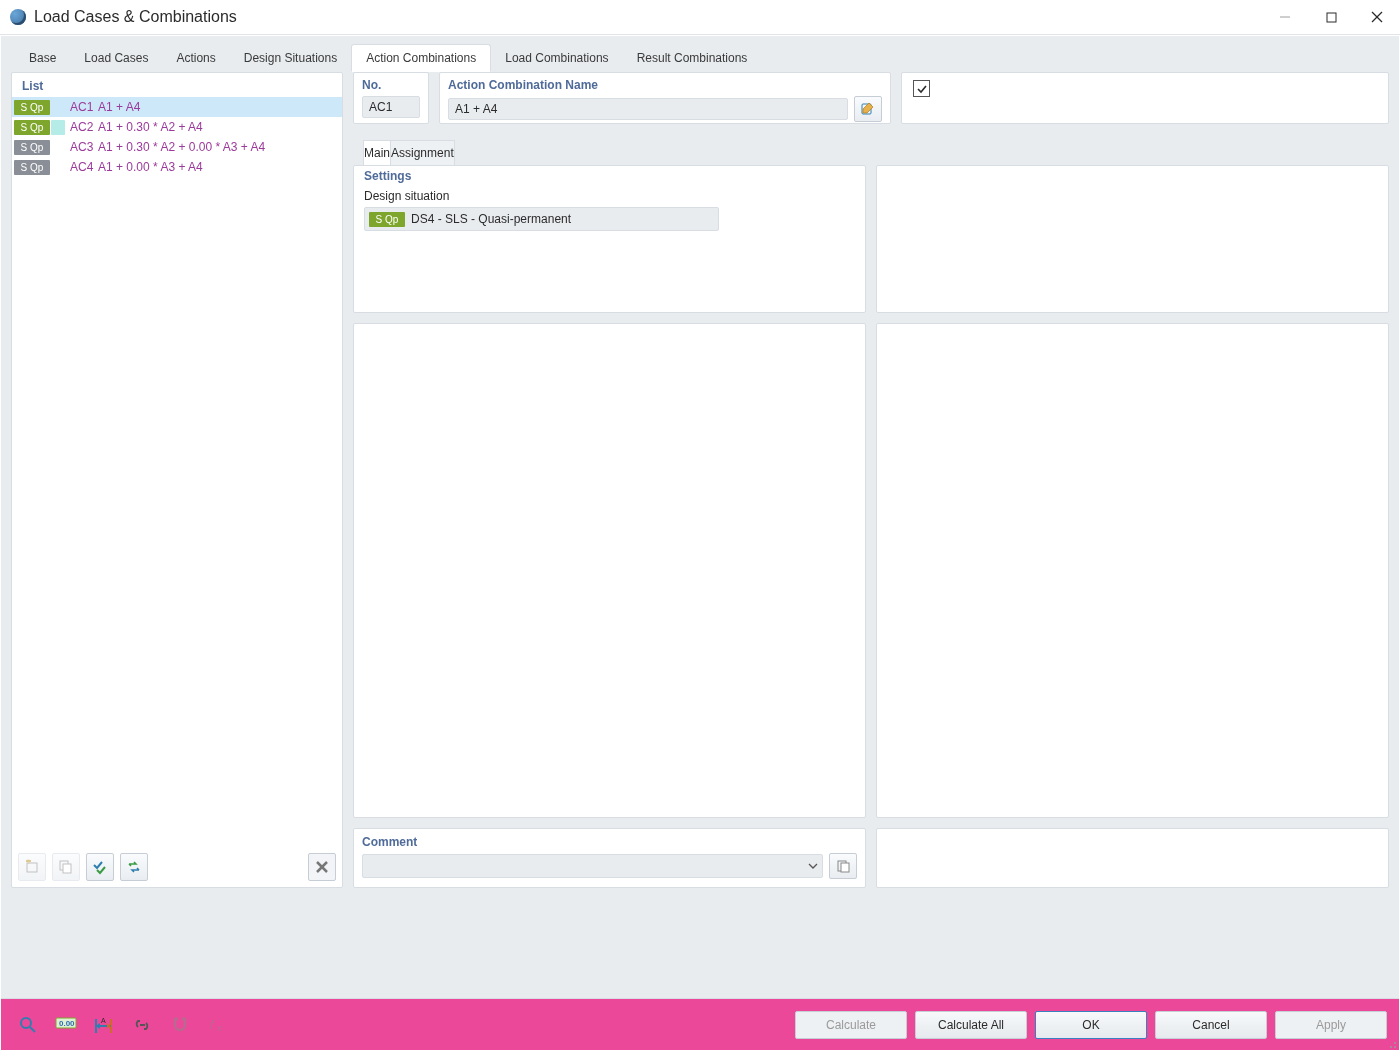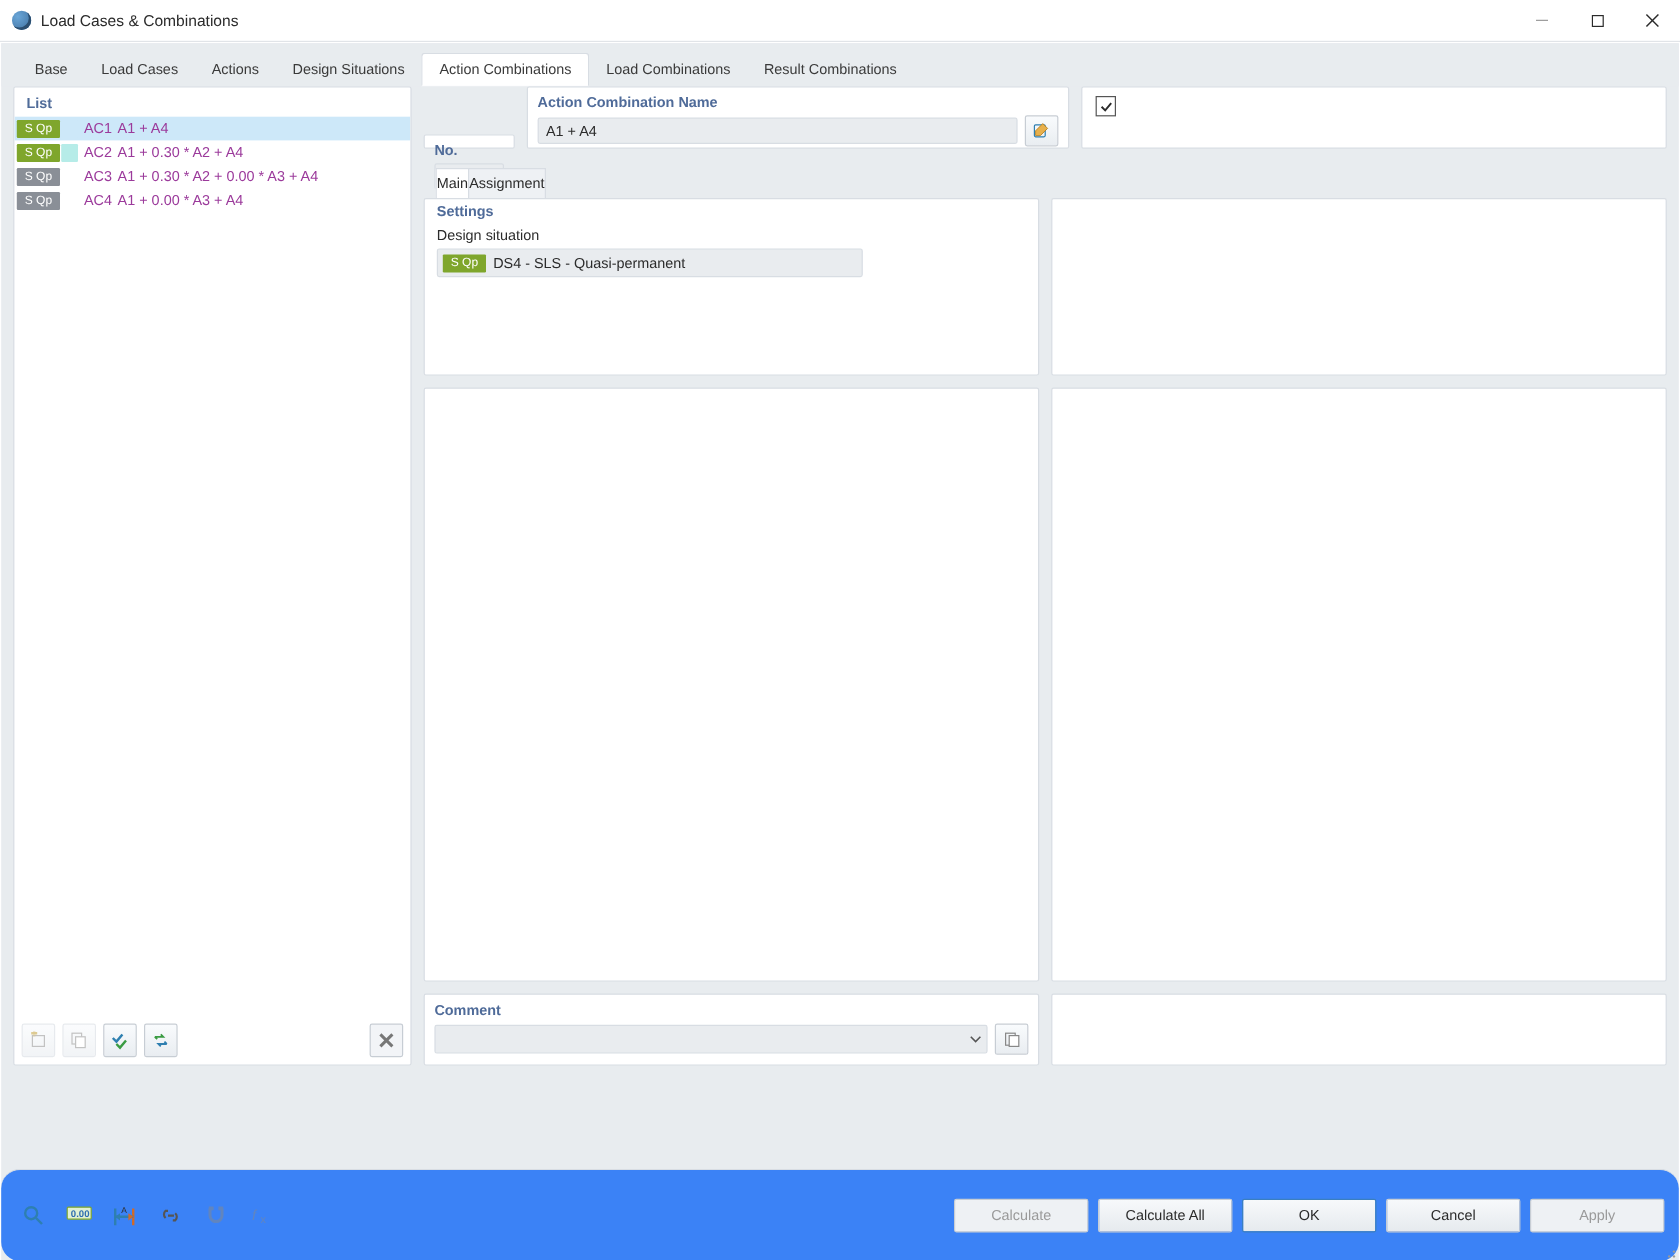--- a/index.html
+++ b/index.html
@@ -21,21 +21,21 @@
     --button-border: #c7cdd4;
     --ok-border: #3b7fbf;
     --input-bg: #e9ecef;
   }
   html,body{margin:0;padding:0;font-family:"Segoe UI", Arial, sans-serif;font-size:12px;color:var(--text);}
   body{width:1400px;height:1050px;overflow:hidden;background:var(--body-bg);position:relative;}
 
   
   .titlebar{height:34px;background:#ffffff;display:flex;align-items:center;border-bottom:1px solid #e1e4e8;}
   .titlebar .appicon{width:16px;height:16px;margin:0 8px 0 10px;background:radial-gradient(circle at 30% 30%,#6aa6d8,#3c6d9c);border-radius:50%;box-shadow:inset -2px -2px 0 #2b4e70;}
-  .titlebar .title{font-size:13px;color:#2b2b2b;}
+  .titlebar .title{font-size:16px;color:#2b2b2b;}
   .titlebar .spacer{flex:1;}
   .title-btn{width:46px;height:34px;display:flex;align-items:center;justify-content:center;color:#2b2b2b;}
   .title-btn svg{display:block;}
 
   
   .client{background:var(--body-bg);border:1px solid #fff;height:1015px;position:relative;}
   .tabs{display:flex;gap:0;padding:8px 10px 0 14px;background:var(--body-bg);}
   .tab{padding:6px 14px;color:#3a3a3a;cursor:default;}
   .tab.active{background:#ffffff;border:1px solid var(--border);border-bottom-color:#fff;border-radius:3px 3px 0 0;}
   .tab:not(.active){padding-top:7px;}
@@ -55,21 +55,21 @@
   .sw-blue{background:#cde8f9;}
   .sw-teal{background:#b6ece8;}
   .sw-none{background:transparent;}
   .acid{width:28px;color:var(--purple);}
   .acname{color:var(--purple);}
   
   
   .right-col{flex:1;display:flex;flex-direction:column;gap:10px;}
   .top-strip{display:flex;gap:10px;height:52px;}
   .panelbox{background:#fff;border:1px solid var(--border);border-radius:2px;}
-  .no-box{width:74px;margin-top:40px;}
+  .no-box{width:74px;}
   .name-box{flex:1;position:relative;}
   .active-box{width:486px;}
   .fld-label{color:var(--label-blue);font-weight:600;padding:5px 8px 0;font-size:12px;}
   .fld-body{padding:4px 8px 6px;display:flex;align-items:center;gap:6px;}
   .ro-input{background:var(--input-bg);border:1px solid var(--border);border-radius:2px;padding:3px 6px;flex:1;color:#2b2b2b;font-size:12px;}
   .no-box .ro-input{width:52px;}
   .edit-btn{width:26px;height:24px;background:linear-gradient(#f9fbfd,#e9edf1);border:1px solid var(--button-border);border-radius:2px;display:flex;align-items:center;justify-content:center;}
   
   .check{width:15px;height:15px;border:1px solid #555;display:inline-flex;align-items:center;justify-content:center;margin:3px 0 0 3px;}
   .check svg{display:block;}
@@ -104,21 +104,21 @@
   .list-tools .spacer{flex:1;}
   .icon-btn{width:26px;height:26px;background:linear-gradient(#f9fbfd,#e9edf1);border:1px solid var(--button-border);border-radius:2px;display:flex;align-items:center;justify-content:center;}
   .icon-btn.flat{background:#f2f4f7;}
   .icon-btn.disabled{opacity:.6;border-color:#d8dde3;}
   .icon-btn svg{display:block;}
 
   .all-combo{display:flex;align-items:center;background:linear-gradient(#fcfcfd,#eceff3);border:1px solid var(--button-border);border-radius:2px;height:26px;margin:0 6px 6px;padding:0 6px;}
   .all-combo .centered{flex:1;text-align:center;color:#2b2b2b;}
   
   
-  .bottombar{position:absolute;left:0;right:0;bottom:0;height:52px;background:#3b82f6;border-top:1px solid var(--border);display:flex;align-items:center;padding:12px 12px;gap:8px;border-radius:16px;}
+  .bottombar{position:absolute;left:0;right:0;bottom:0;height:52px;background:#ec4899;border-top:1px solid var(--border);display:flex;align-items:center;padding:0 12px;gap:8px;}
   .bottombar .spacer{flex:1;}
   .btn{min-width:86px;height:26px;background:linear-gradient(#f7f9fb,#e6eaee);border:1px solid var(--button-border);border-radius:2px;display:inline-flex;align-items:center;justify-content:center;padding:0 12px;color:#2b2b2b;cursor:default;}
   .btn.disabled{color:#9a9a9a;background:#eef1f4;}
   .btn.primary{border:1px solid var(--ok-border);}
   .tool-icon{width:30px;height:30px;display:flex;align-items:center;justify-content:center;border-radius:2px;}
   .resize-grip{position:absolute;right:2px;bottom:2px;width:12px;height:12px;}
 </style>
 </head>
 <body>
 

